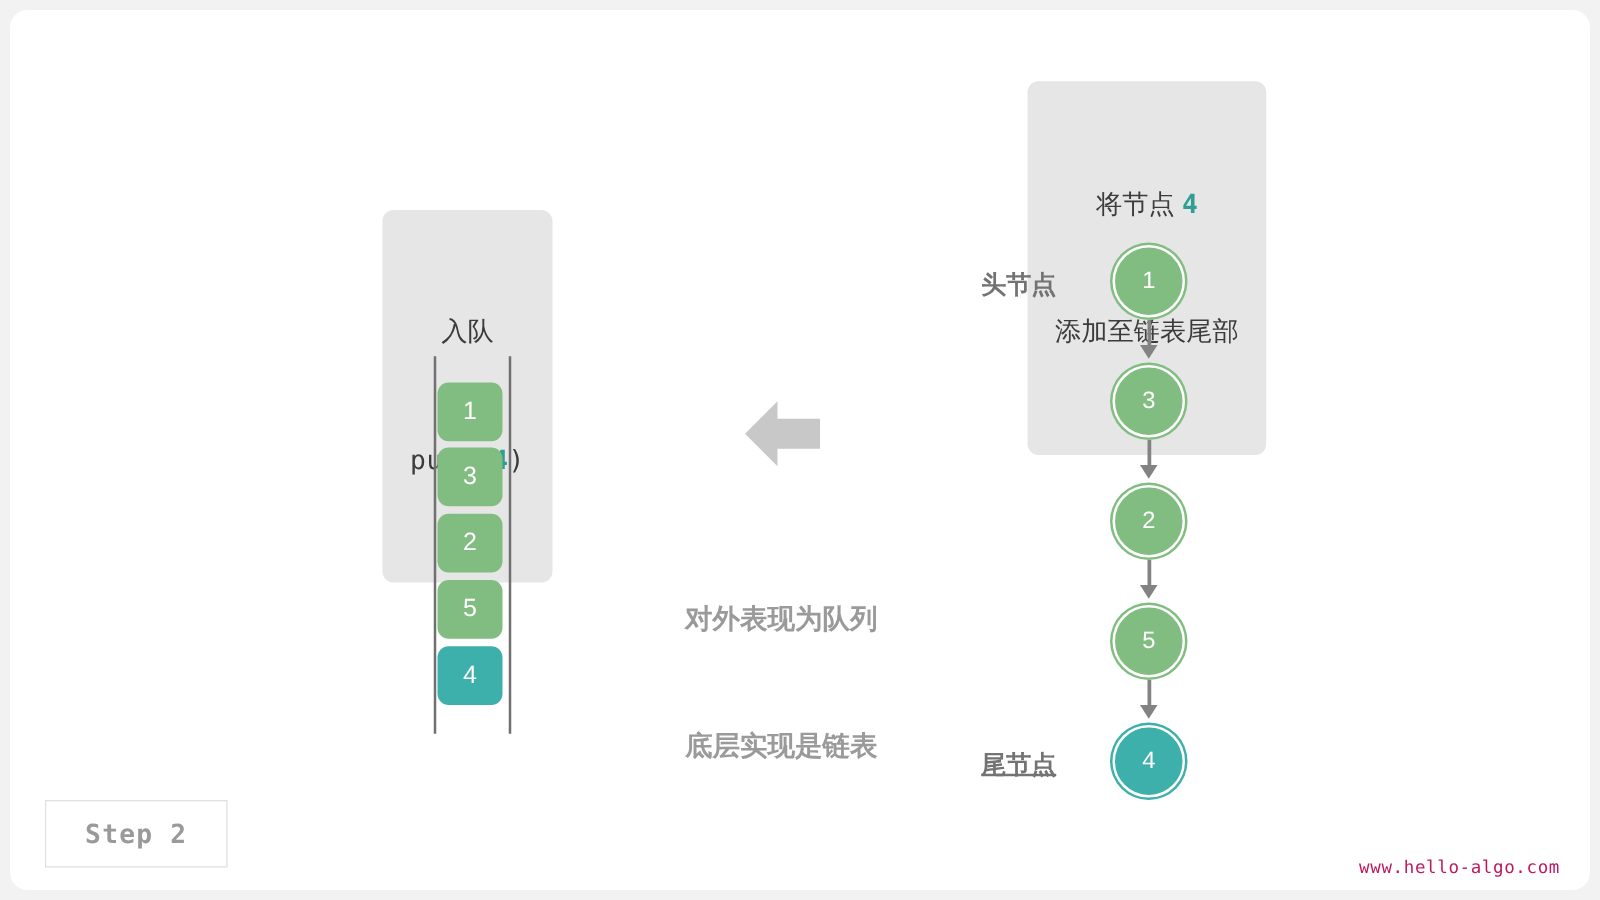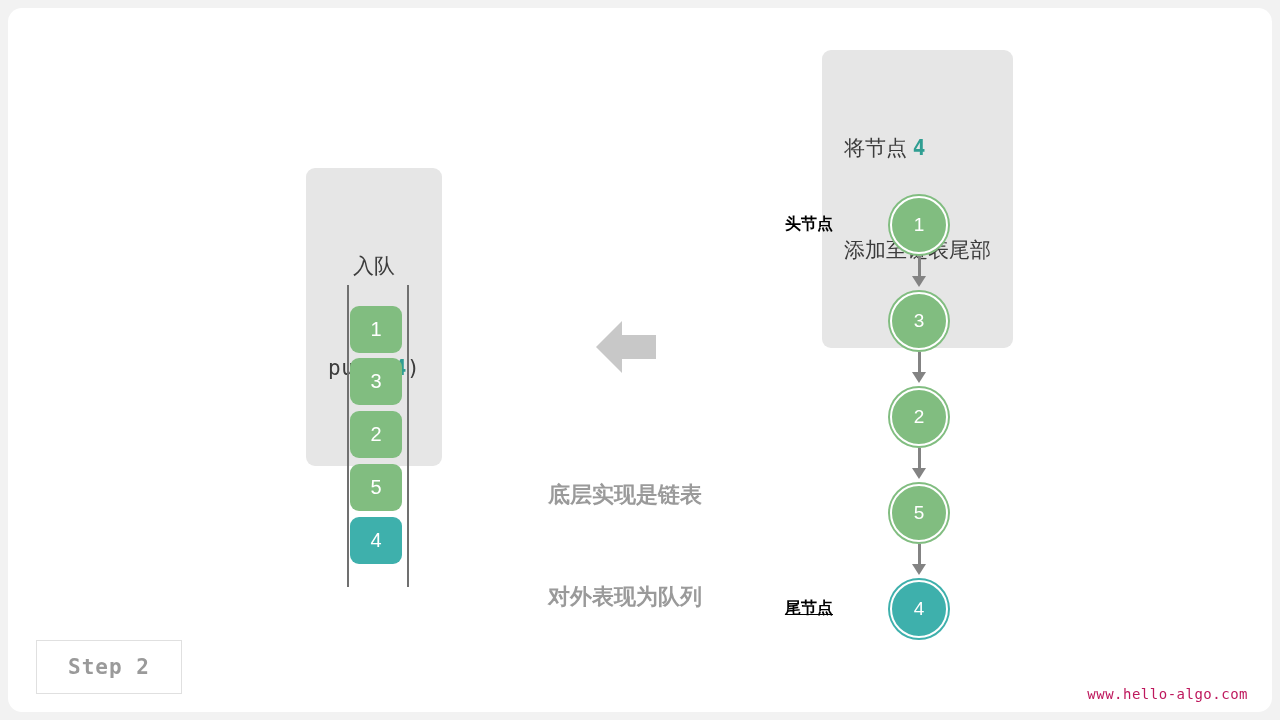--- a/index.html
+++ b/index.html
@@ -117,22 +117,22 @@
   .linkhead {
     position: absolute;
     width: 0;
     height: 0;
     border-left: 7px solid transparent;
     border-right: 7px solid transparent;
     border-top: 11px solid #838383;
   }
   .nodelabel {
     position: absolute;
-    color: #000000;
-    font-size: 16px;
+    color: #737373;
+    font-size: 20px;
     font-weight: bold;
     white-space: pre;
   }
 
   
   .stepbadge {
     position: absolute;
     left: 36px;
     top: 640px;
     width: 144px;
@@ -166,21 +166,21 @@
 <body>
 
 <div id="canvas">
   <div class="card"></div>
 
   <div class="chip" id="op-chip" style="left:306px; top:168px;text-align:center;">
     <div>入队</div>
     <div class="mono"><span>push(</span><span class="accent">4</span><span>)</span></div>
   </div>
 
-  <div class="chip" id="action-chip" style="left:822px; top:50px;">
+  <div class="chip" id="action-chip" style="left:822px; top:65px;text-align:center;">
     <div><span>将节点 </span><span class="accent">4</span></div>
     <div>添加至链表尾部</div>
   </div>
 
   <div class="rail" style="left:347px; top:285px; height:302px;"></div>
   <div class="rail" style="left:407px; top:285px; height:302px;"></div>
 
   <div class="qcell" style="left:350px; top:306px;">
     <span>1</span>
   </div>
@@ -195,22 +195,22 @@
   </div>
   <div class="qcell hl" style="left:350px; top:517px;">
     <span>4</span>
   </div>
 
   <svg class="bigarrow" style="left:596px; top:321px;" viewBox="0 0 60 52">
     <polygon points="0,26 26,0 26,14 60,14 60,38 26,38 26,52" fill="#c8c8c8"></polygon>
   </svg>
 
   <div class="caption" style="left:505px; top:410px; width:240px;">
+    <div>对外表现为队列</div>
     <div>底层实现是链表</div>
-    <div>对外表现为队列</div>
   </div>
 
   <div class="nodelabel" style="left:785px; top:214px;">头节点</div>
   <div class="nodelabel" style="left:785px; top:598px;text-decoration:underline;">尾节点</div>
 
   <div class="linkline" style="left:918px; top:256px; height:22px;"></div>
   <div class="linkhead" style="left:912px; top:276px;"></div>
 
   <div class="linkline" style="left:918px; top:352px; height:22px;"></div>
   <div class="linkhead" style="left:912px; top:372px;"></div>

